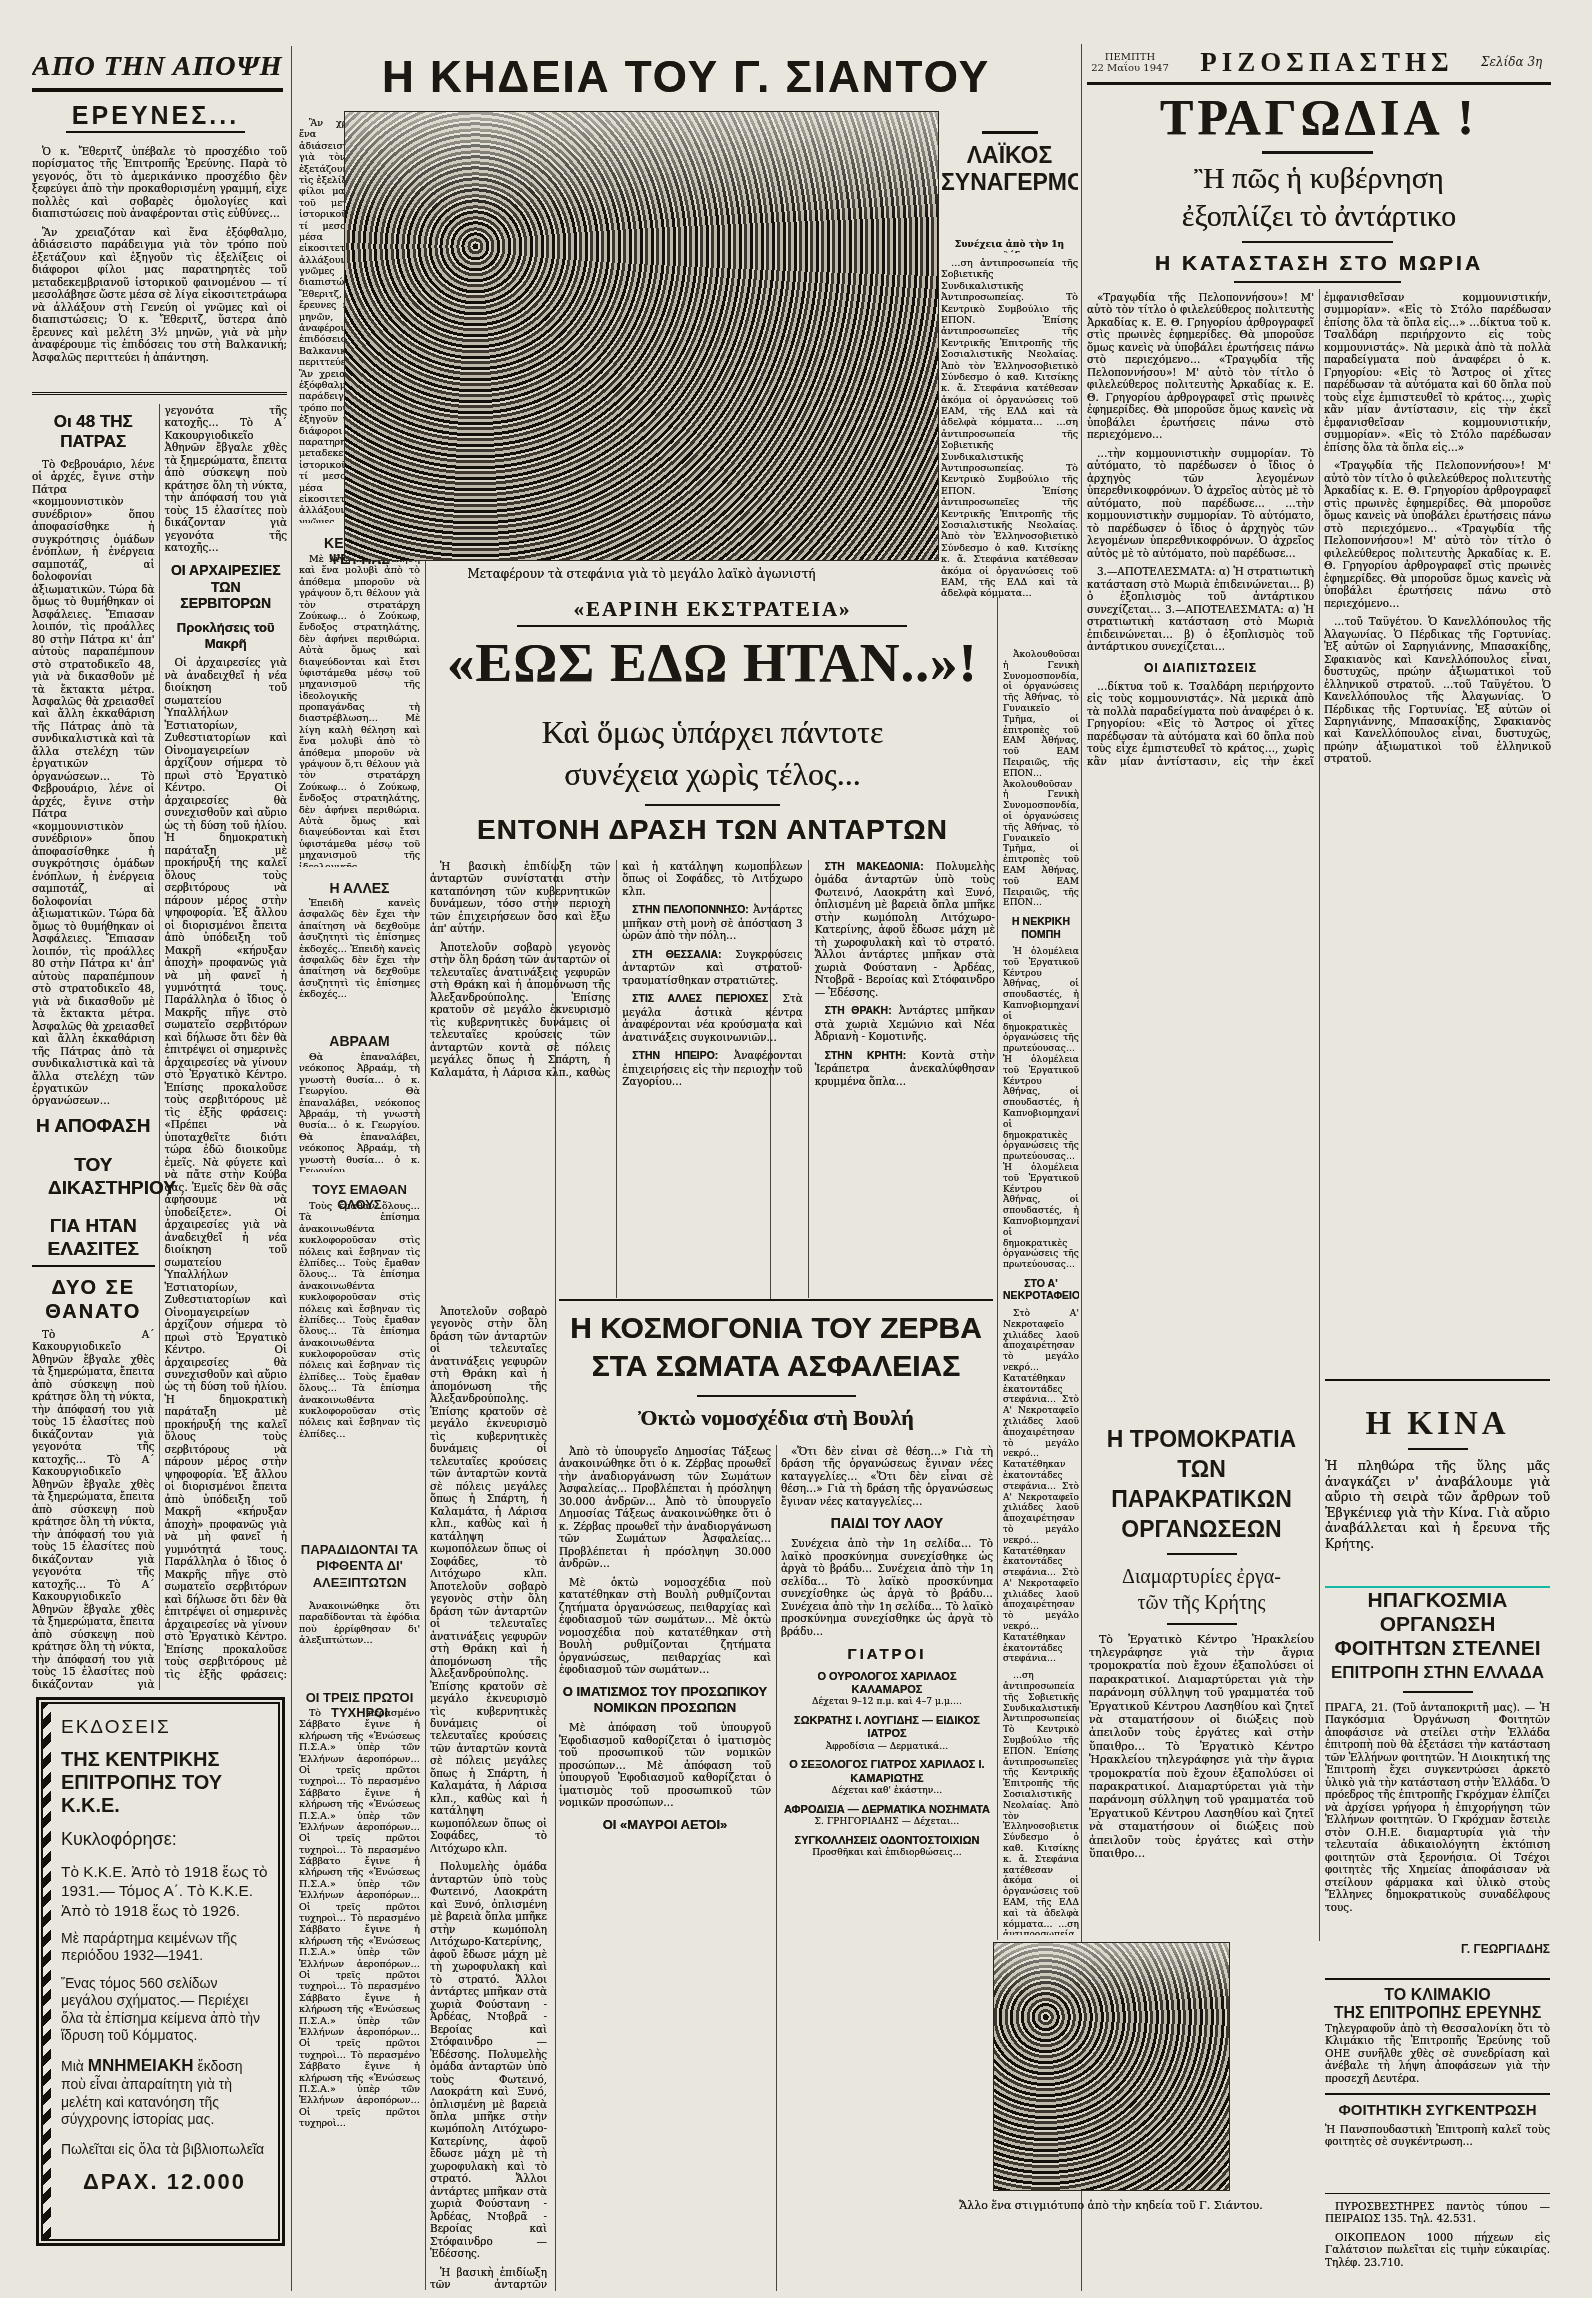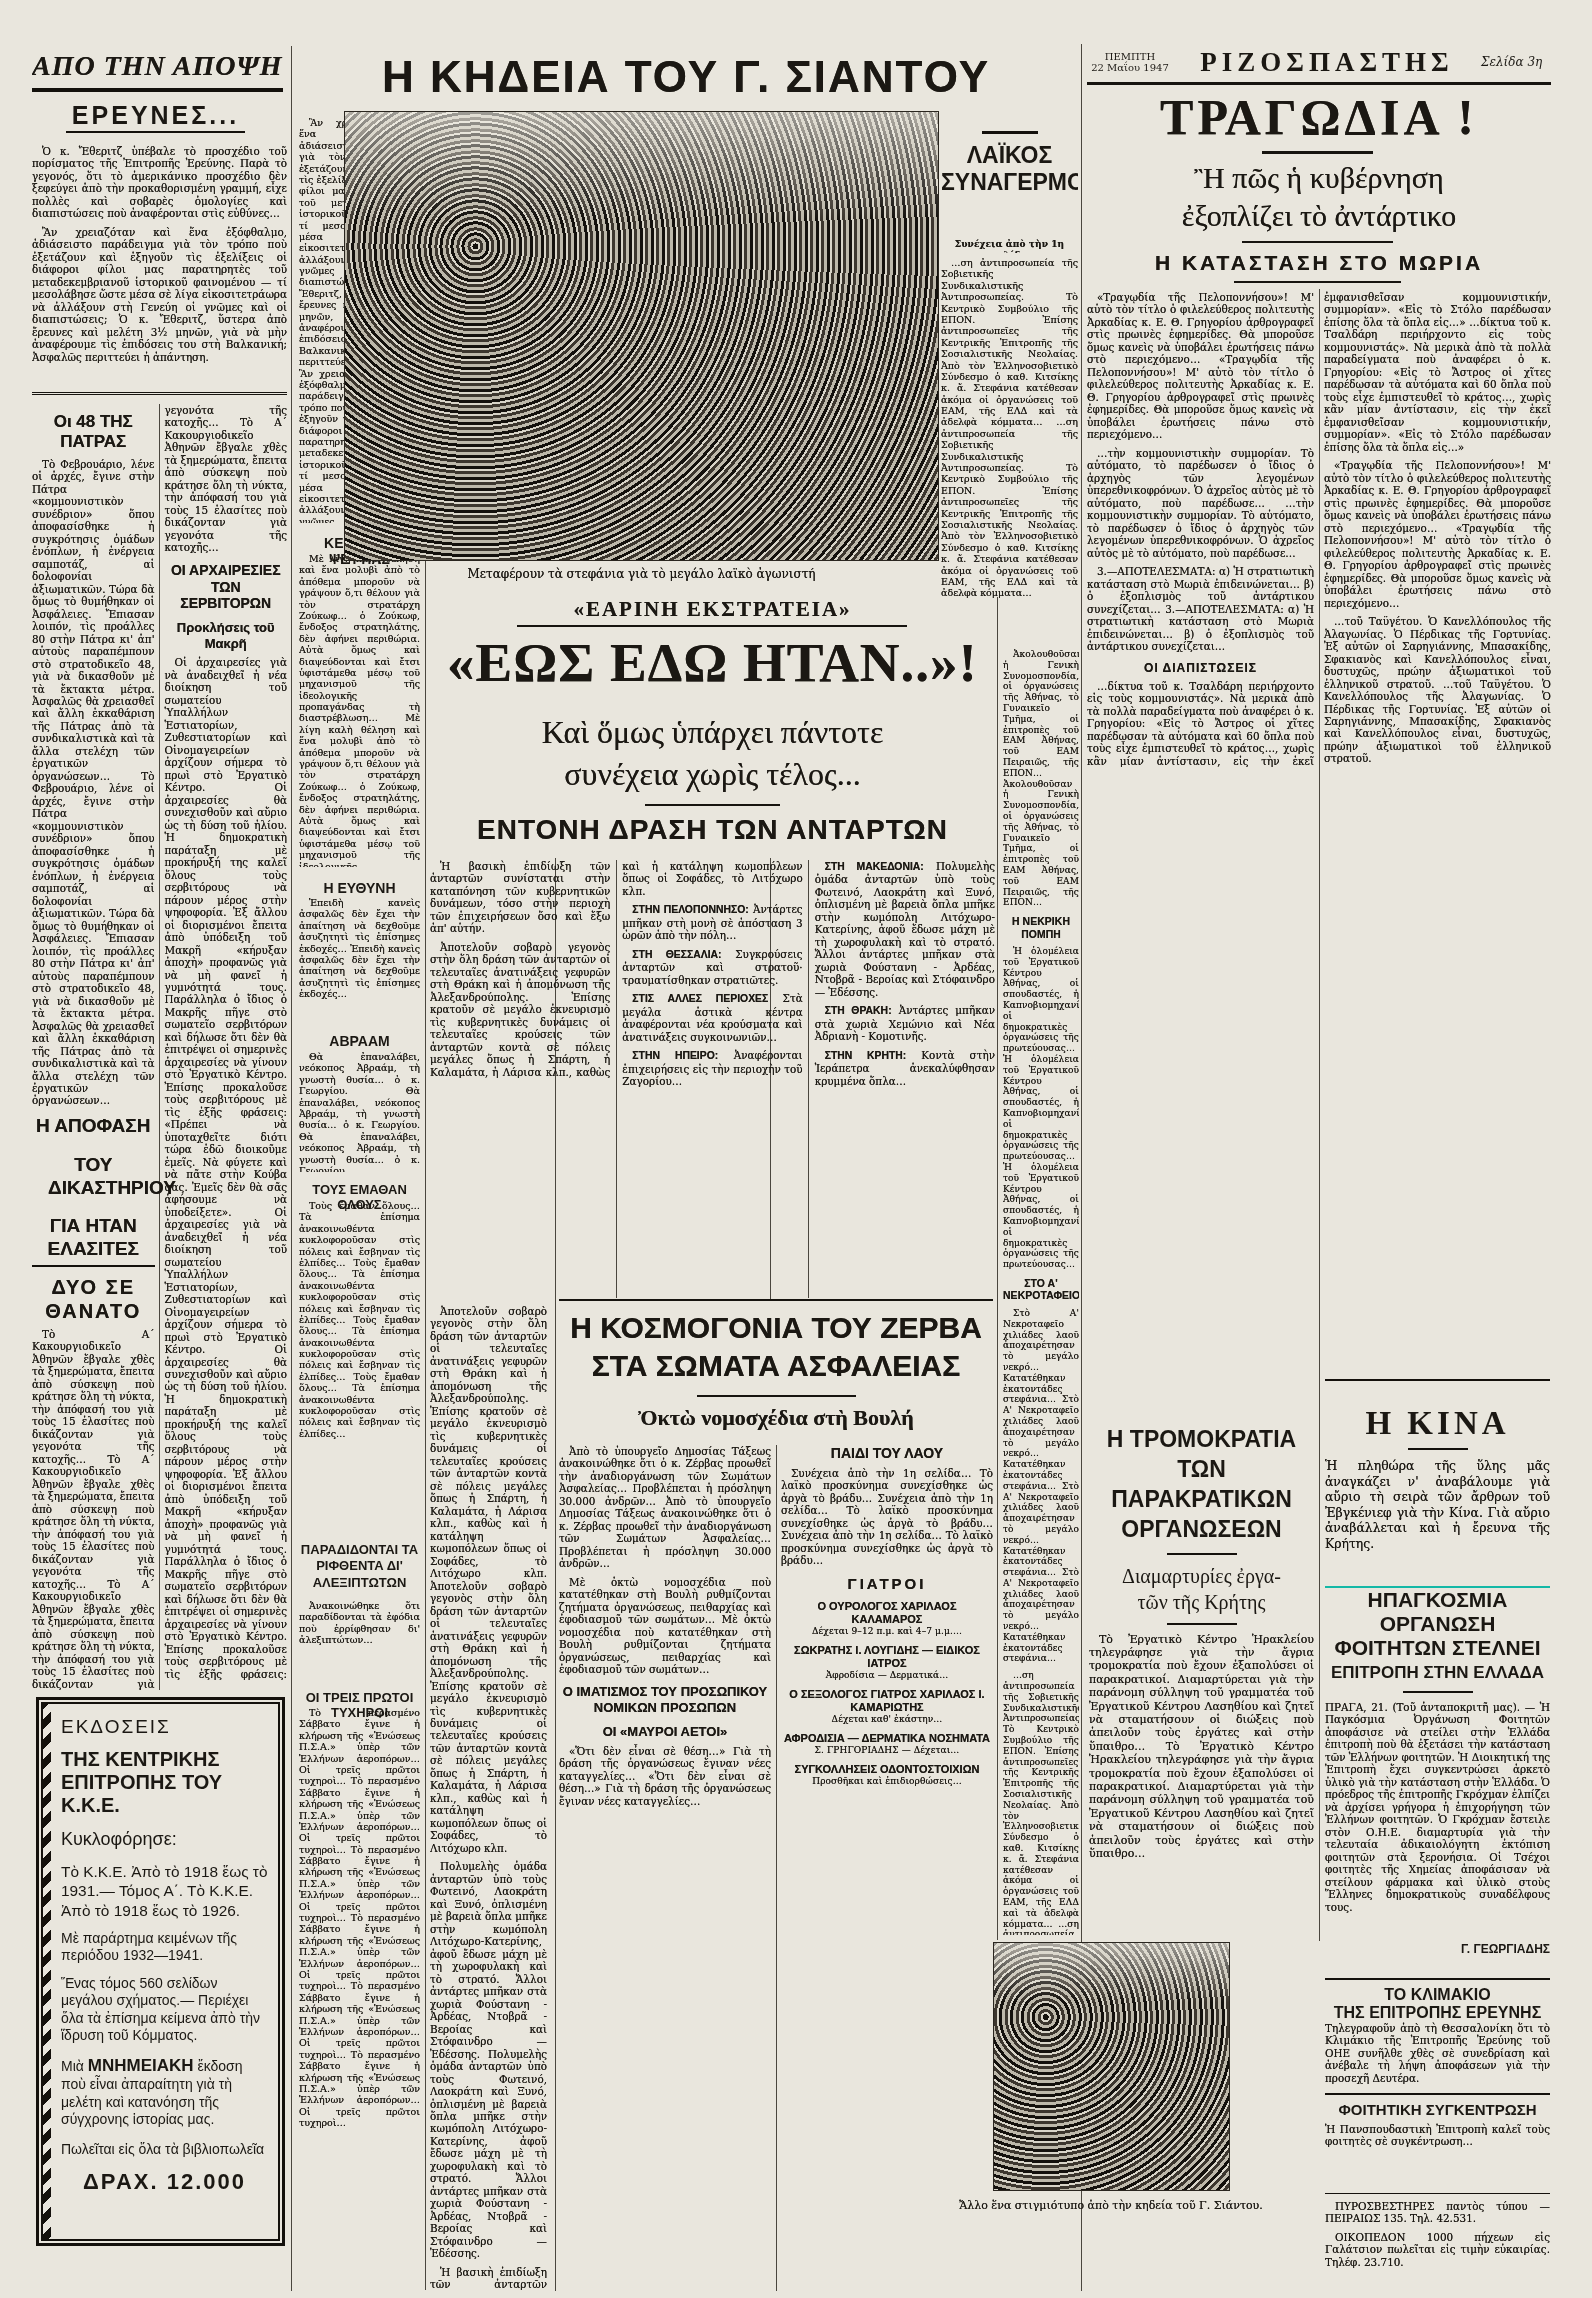--- a/index.html
+++ b/index.html
@@ -86,21 +86,21 @@
   <div class="b ctr" style="font-size:22px;letter-spacing:2px">ΔΡΑΧ. 12.000</div>
 </div>
 
 <div class="abs j t95 ink" style="left:299px;top:117px;width:121px;height:406px">
   <p>Ἂν χρειαζόταν καὶ ἕνα ἐξόφθαλμο, ἀδιάσειστο παράδειγμα γιὰ τὸν τρόπο ποὺ ἐξετάζουν καὶ ἐξηγοῦν τὶς ἐξελίξεις οἱ διάφοροι φίλοι μας παρατηρητὲς τοῦ μεταδεκεμβριανοῦ ἱστορικοῦ φαινομένου — τί μεσολάβησε ὥστε μέσα σὲ λίγα εἰκοσιτετράωρα νὰ ἀλλάξουν στὴ Γενεύη οἱ γνῶμες καὶ οἱ διαπιστώσεις; Ὁ κ. Ἔθεριτζ, ὕστερα ἀπὸ ἔρευνες καὶ μελέτη 3½ μηνῶν, γιὰ νὰ μὴν ἀναφέρουμε τὶς ἐπιδόσεις του στὴ Βαλκανική; Ἀσφαλῶς περιττεύει ἡ ἀπάντηση. Ἂν χρειαζόταν καὶ ἕνα ἐξόφθαλμο, ἀδιάσειστο παράδειγμα γιὰ τὸν τρόπο ποὺ ἐξετάζουν καὶ ἐξηγοῦν τὶς ἐξελίξεις οἱ διάφοροι φίλοι μας παρατηρητὲς τοῦ μεταδεκεμβριανοῦ ἱστορικοῦ φαινομένου — τί μεσολάβησε ὥστε μέσα σὲ λίγα εἰκοσιτετράωρα νὰ ἀλλάξουν στὴ Γενεύη οἱ γνῶμες καὶ οἱ διαπιστώσεις; Ὁ κ. Ἔθεριτζ, ὕστερα ἀπὸ ἔρευνες καὶ μελέτη 3½ μηνῶν, γιὰ νὰ μὴν ἀναφέρουμε τὶς ἐπιδόσεις του στὴ Βαλκανική; Ἀσφαλῶς περιττεύει ἡ ἀπάντηση.</p>
 </div>
 <div class="abs colhead" style="left:299px;top:527px;width:121px;font-size:14px">ΚΕΡΑΥΝΟΙ ΨΕΥΤΙΑΣ</div>
 <div class="abs j t95 ink" style="left:299px;top:553px;width:121px;height:314px">
   <p>Μὲ λίγη καλὴ θέληση καὶ ἕνα μολυβὶ ἀπὸ τὸ ἀπόθεμα μποροῦν νὰ γράψουν ὅ,τι θέλουν γιὰ τὸν στρατάρχη Ζούκωφ… ὁ Ζούκωφ, ἔνδοξος στρατηλάτης, δὲν ἀφήνει περιθώρια. Αὐτὰ ὅμως καὶ διαψεύδονται καὶ ἔτσι ὑφιστάμεθα μέσῳ τοῦ μηχανισμοῦ τῆς ἰδεολογικῆς προπαγάνδας τὴ διαστρέβλωση… Μὲ λίγη καλὴ θέληση καὶ ἕνα μολυβὶ ἀπὸ τὸ ἀπόθεμα μποροῦν νὰ γράψουν ὅ,τι θέλουν γιὰ τὸν στρατάρχη Ζούκωφ… ὁ Ζούκωφ, ἔνδοξος στρατηλάτης, δὲν ἀφήνει περιθώρια. Αὐτὰ ὅμως καὶ διαψεύδονται καὶ ἔτσι ὑφιστάμεθα μέσῳ τοῦ μηχανισμοῦ τῆς ἰδεολογικῆς προπαγάνδας τὴ διαστρέβλωση…</p>
 </div>
-<div class="abs colhead" style="left:299px;top:872px;width:121px;font-size:14px">Η ΕΥΘΥΝΗ</div>
+<div class="abs colhead" style="left:299px;top:872px;width:121px;font-size:14px">Η ΑΛΛΕΣ</div>
 <div class="abs j t95 ink" style="left:299px;top:897px;width:121px;height:125px">
   <p>Ἐπειδὴ κανεὶς ἀσφαλῶς δὲν ἔχει τὴν ἀπαίτηση νὰ δεχθοῦμε ἀσυζητητὶ τὶς ἐπίσημες ἐκδοχές… Ἐπειδὴ κανεὶς ἀσφαλῶς δὲν ἔχει τὴν ἀπαίτηση νὰ δεχθοῦμε ἀσυζητητὶ τὶς ἐπίσημες ἐκδοχές…</p>
 </div>
 <div class="abs colhead" style="left:299px;top:1025px;width:121px;font-size:14px">ΑΒΡΑΑΜ</div>
 <div class="abs j t95 ink" style="left:299px;top:1051px;width:121px;height:121px">
   <p>Θὰ ἐπαναλάβει, νεόκοπος Ἀβραάμ, τὴ γνωστὴ θυσία… ὁ κ. Γεωργίου. Θὰ ἐπαναλάβει, νεόκοπος Ἀβραάμ, τὴ γνωστὴ θυσία… ὁ κ. Γεωργίου. Θὰ ἐπαναλάβει, νεόκοπος Ἀβραάμ, τὴ γνωστὴ θυσία… ὁ κ. Γεωργίου.</p>
 </div>
 <div class="abs colhead" style="left:299px;top:1174px;width:121px;font-size:13px">ΤΟΥΣ ΕΜΑΘΑΝ ΟΛΟΥΣ</div>
 <div class="abs j t95 ink" style="left:299px;top:1200px;width:121px;height:330px">
   <p>Τοὺς ἔμαθαν ὅλους… Τὰ ἐπίσημα ἀνακοινωθέντα κυκλοφοροῦσαν στὶς πόλεις καὶ ἔσβηναν τὶς ἐλπίδες… Τοὺς ἔμαθαν ὅλους… Τὰ ἐπίσημα ἀνακοινωθέντα κυκλοφοροῦσαν στὶς πόλεις καὶ ἔσβηναν τὶς ἐλπίδες… Τοὺς ἔμαθαν ὅλους… Τὰ ἐπίσημα ἀνακοινωθέντα κυκλοφοροῦσαν στὶς πόλεις καὶ ἔσβηναν τὶς ἐλπίδες… Τοὺς ἔμαθαν ὅλους… Τὰ ἐπίσημα ἀνακοινωθέντα κυκλοφοροῦσαν στὶς πόλεις καὶ ἔσβηναν τὶς ἐλπίδες…</p>
@@ -170,20 +170,21 @@
 <div class="abs sans ctr b ink" style="left:559px;top:1309px;width:434px;height:82px;font-size:30px;line-height:1.25">
   <div>Η ΚΟΣΜΟΓΟΝΙΑ ΤΟΥ ΖΕΡΒΑ</div>
   <div>ΣΤΑ ΣΩΜΑΤΑ ΑΣΦΑΛΕΙΑΣ</div>
 </div>
 <div class="abs hr" style="left:697px;top:1395px;width:159px"></div>
 <div class="abs serif ctr b ink" style="left:559px;top:1405px;width:434px;height:30px;font-size:22px">Ὀκτὼ νομοσχέδια στὴ Βουλή</div>
 <div class="abs cols2 j t10 ink" style="left:559px;top:1445px;width:434px;height:846px">
   <p>Ἀπὸ τὸ ὑπουργεῖο Δημοσίας Τάξεως ἀνακοινώθηκε ὅτι ὁ κ. Ζέρβας προωθεῖ τὴν ἀναδιοργάνωση τῶν Σωμάτων Ἀσφαλείας… Προβλέπεται ἡ πρόσληψη 30.000 ἀνδρῶν… Ἀπὸ τὸ ὑπουργεῖο Δημοσίας Τάξεως ἀνακοινώθηκε ὅτι ὁ κ. Ζέρβας προωθεῖ τὴν ἀναδιοργάνωση τῶν Σωμάτων Ἀσφαλείας… Προβλέπεται ἡ πρόσληψη 30.000 ἀνδρῶν…</p>
   <p>Μὲ ὀκτὼ νομοσχέδια ποὺ κατατέθηκαν στὴ Βουλὴ ρυθμίζονται ζητήματα ὀργανώσεως, πειθαρχίας καὶ ἐφοδιασμοῦ τῶν σωμάτων… Μὲ ὀκτὼ νομοσχέδια ποὺ κατατέθηκαν στὴ Βουλὴ ρυθμίζονται ζητήματα ὀργανώσεως, πειθαρχίας καὶ ἐφοδιασμοῦ τῶν σωμάτων…</p>
   <div class="colhead" style="font-size:13px;line-height:1.25">Ο ΙΜΑΤΙΣΜΟΣ ΤΟΥ ΠΡΟΣΩΠΙΚΟΥ ΝΟΜΙΚΩΝ ΠΡΟΣΩΠΩΝ</div>
+  <p>Μὲ ἀπόφαση τοῦ ὑπουργοῦ Ἐφοδιασμοῦ καθορίζεται ὁ ἱματισμὸς τοῦ προσωπικοῦ τῶν νομικῶν προσώπων… Μὲ ἀπόφαση τοῦ ὑπουργοῦ Ἐφοδιασμοῦ καθορίζεται ὁ ἱματισμὸς τοῦ προσωπικοῦ τῶν νομικῶν προσώπων…</p>
   <div class="colhead" style="font-size:13px">ΟΙ «ΜΑΥΡΟΙ ΑΕΤΟΙ»</div>
   <p>«Ὅτι δὲν εἶναι σὲ θέση…» Γιὰ τὴ δράση τῆς ὀργανώσεως ἔγιναν νέες καταγγελίες… «Ὅτι δὲν εἶναι σὲ θέση…» Γιὰ τὴ δράση τῆς ὀργανώσεως ἔγιναν νέες καταγγελίες…</p>
   <div class="colhead" style="font-size:14px">ΠΑΙΔΙ ΤΟΥ ΛΑΟΥ</div>
   <p>Συνέχεια ἀπὸ τὴν 1η σελίδα… Τὸ λαϊκὸ προσκύνημα συνεχίσθηκε ὡς ἀργὰ τὸ βράδυ… Συνέχεια ἀπὸ τὴν 1η σελίδα… Τὸ λαϊκὸ προσκύνημα συνεχίσθηκε ὡς ἀργὰ τὸ βράδυ… Συνέχεια ἀπὸ τὴν 1η σελίδα… Τὸ λαϊκὸ προσκύνημα συνεχίσθηκε ὡς ἀργὰ τὸ βράδυ…</p>
   <div class="colhead" style="font-size:15px;letter-spacing:3px">ΓΙΑΤΡΟΙ</div>
   <div class="ctr sans b doc" style="font-size:11px">Ο ΟΥΡΟΛΟΓΟΣ ΧΑΡΙΛΑΟΣ ΚΑΛΑΜΑΡΟΣ</div>
   <div class="ctr t9">Δέχεται 9–12 π.μ. καὶ 4–7 μ.μ.…</div>
   <div class="ctr sans b doc" style="font-size:11px">ΣΩΚΡΑΤΗΣ Ι. ΛΟΥΓΙΔΗΣ — ΕΙΔΙΚΟΣ ΙΑΤΡΟΣ</div>
   <div class="ctr t9">Ἀφροδίσια — Δερματικά…</div>
   <div class="ctr sans b doc" style="font-size:11px">Ο ΣΕΞΟΛΟΓΟΣ ΓΙΑΤΡΟΣ ΧΑΡΙΛΑΟΣ Ι. ΚΑΜΑΡΙΩΤΗΣ</div>

